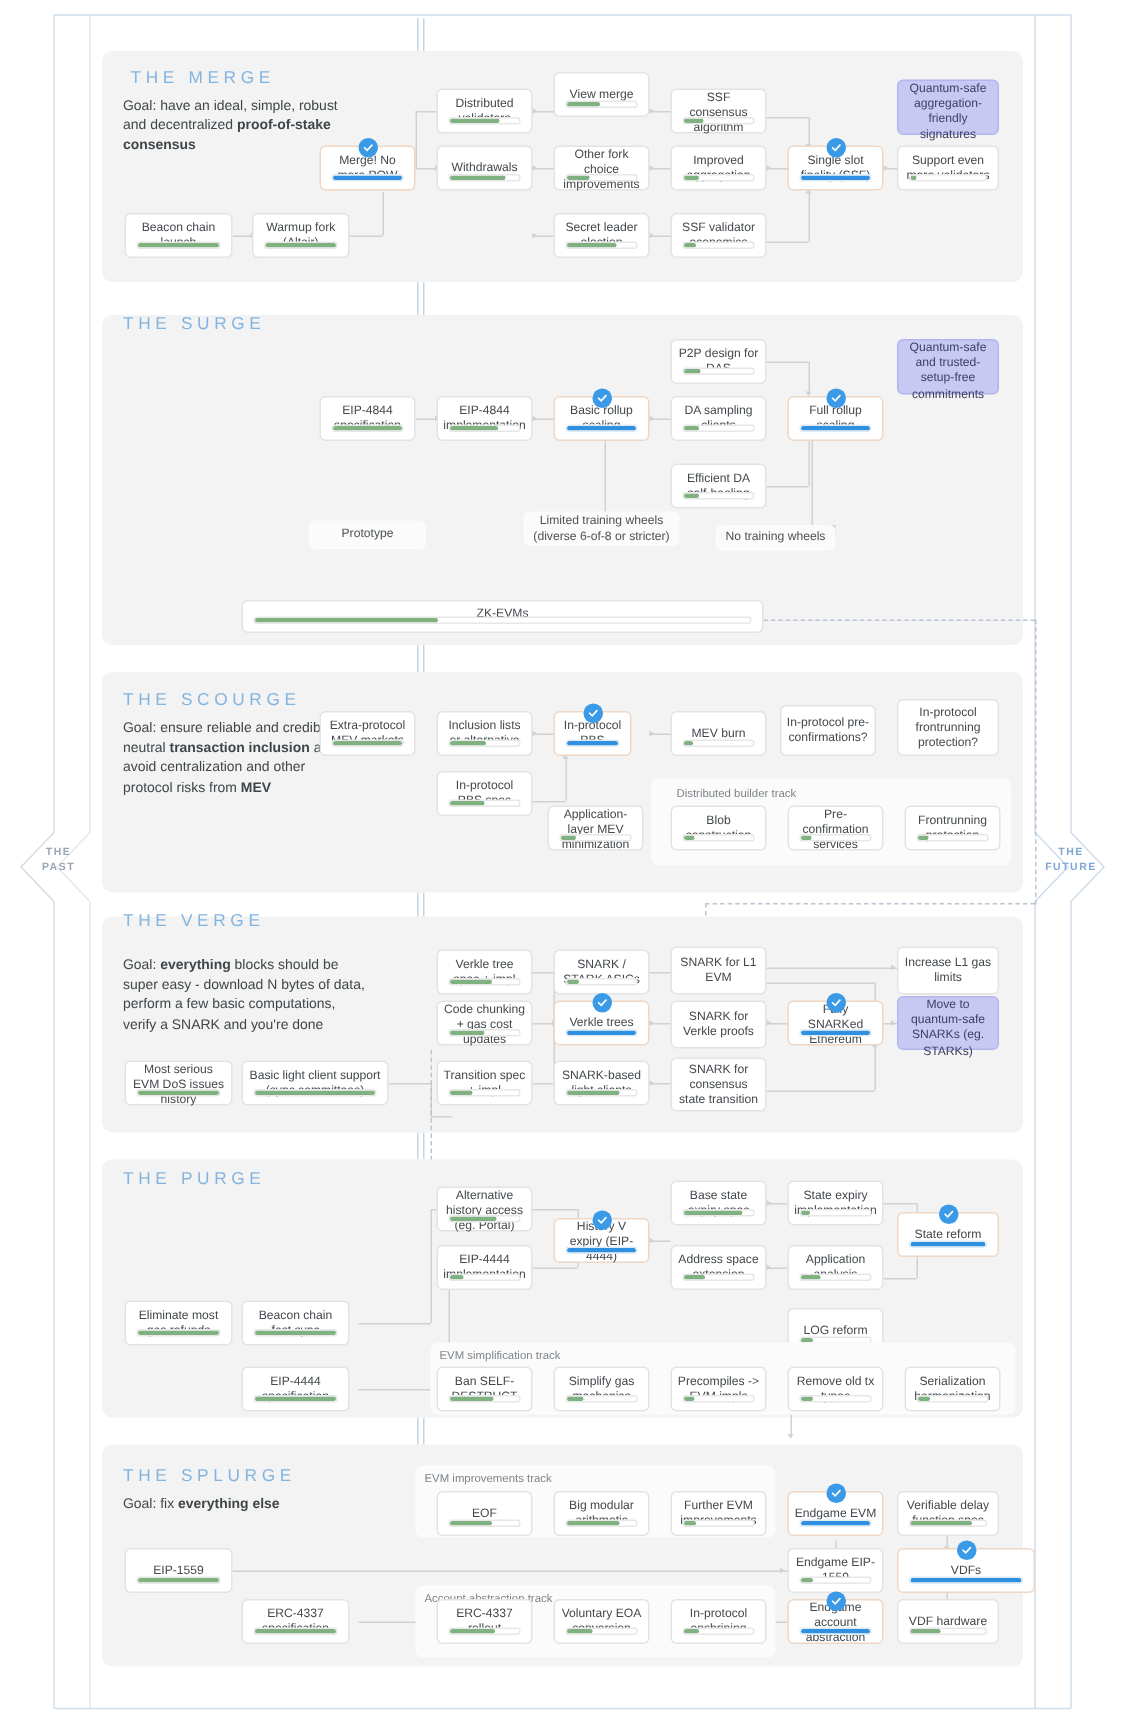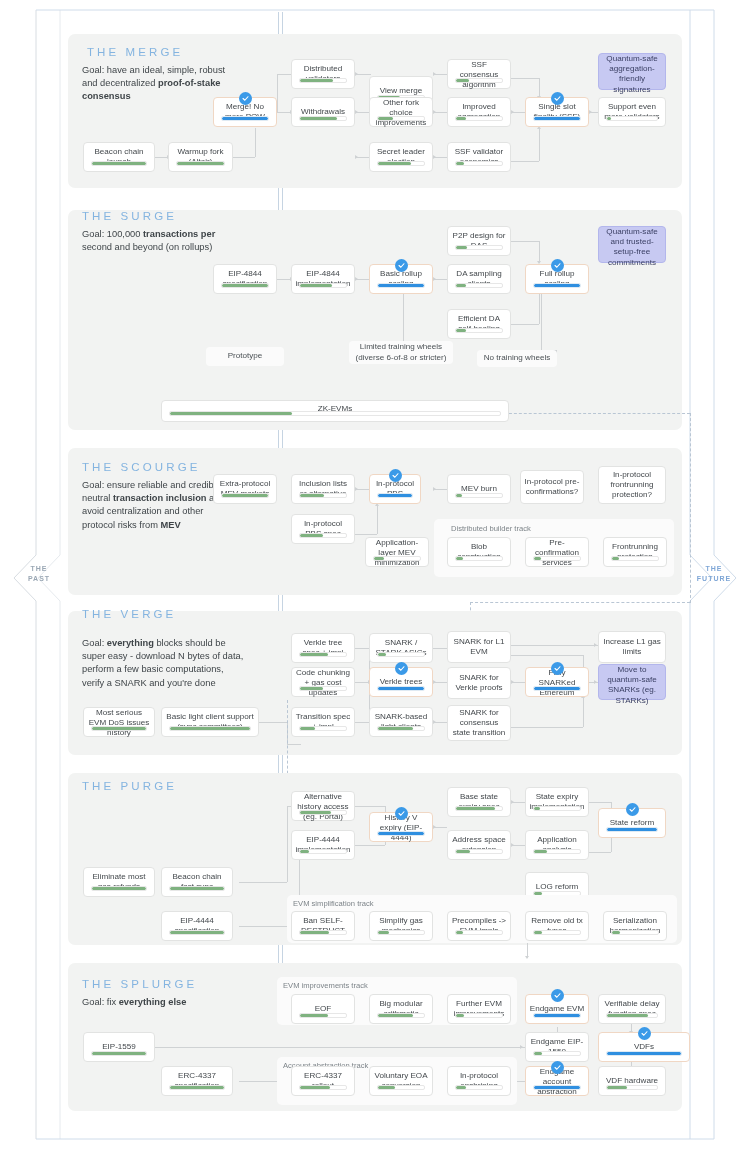--- a/index.html
+++ b/index.html
@@ -175,21 +175,21 @@
     <div class="bar">
         <i style="width:72%"></i>
       </div>
   </div>
   <div class="node" style="left:291px;top:97px;width:64px;height:30px;">
     <div class="lbl">Withdrawals</div>
     <div class="bar">
         <i style="width:80%"></i>
       </div>
   </div>
-  <div class="node" style="left:369px;top:76px;width:64px;height:30px;">
+  <div class="node" style="left:369px;top:48px;width:64px;height:30px;">
     <div class="lbl">View merge</div>
     <div class="bar">
         <i style="width:48%"></i>
       </div>
   </div>
   <div class="node" style="left:369px;top:97px;width:64px;height:30px;">
     <div class="lbl">Other fork choice improvements</div>
     <div class="bar">
         <i style="width:32%"></i>
       </div>
@@ -234,23 +234,20 @@
     <div class="bar">
         <i style="width:8%"></i>
       </div>
   </div>
   <div class="node purple" style="left:598px;top:53px;width:68px;height:37px;">
     <div class="lbl" style="padding-top:0">Quantum-safe aggregation-friendly signatures</div>
   </div>
 
   <div class="section" style="left:68px;top:210px;width:614px;height:220px;"></div>
   <div class="sec-title" style="left:82px;top:210px;">THE  SURGE</div>
-  <div class="sec-goal" style="left:82px;top:228px;width:155px;">
-    Goal: 100,000 <b>transactions per</b> second and beyond (on rollups)
-  </div>
 
   <div class="ln h" style="left:277px;top:279px;width:14px;"></div>
     <div class="arrow r" style="left:290px;top:276.5px;"></div>
   <div class="ln h" style="left:355px;top:279px;width:16px;"></div>
     <div class="arrow r" style="left:355px;top:276.5px;"></div>
   <div class="ln h" style="left:433px;top:279px;width:16px;"></div>
     <div class="arrow r" style="left:433px;top:276.5px;"></div>
   <div class="ln h" style="left:511px;top:241px;width:28px;"></div>
   <div class="ln v" style="left:539px;top:241px;height:22px;"></div>
     <div class="arrow d" style="left:536.6px;top:261px;"></div>

